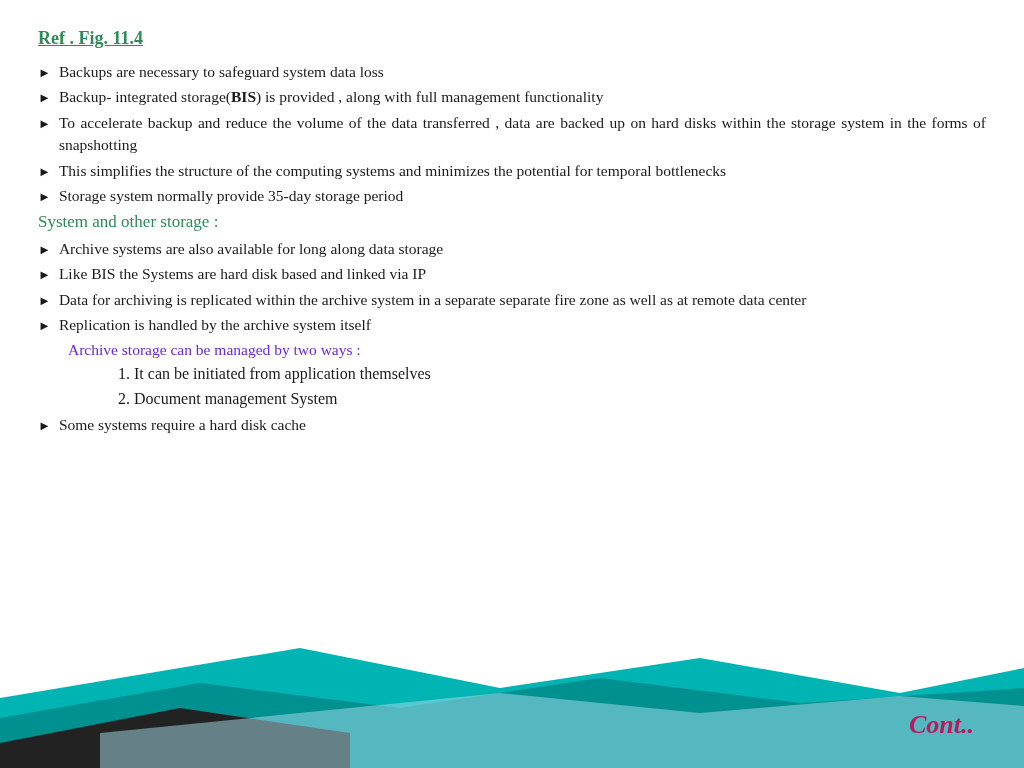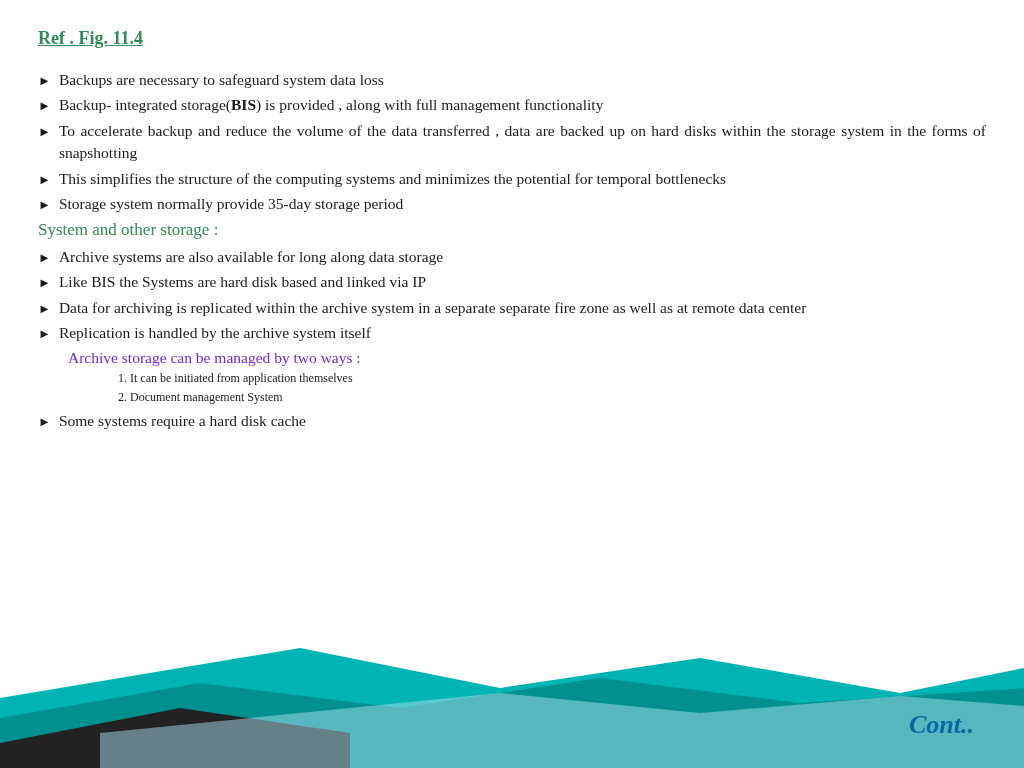--- a/index.html
+++ b/index.html
@@ -21,21 +21,21 @@
       padding: 28px 38px 20px 38px;
       position: relative;
       z-index: 2;
     }
 
     .ref-title {
       color: #2e8b57;
       font-size: 18px;
       font-weight: bold;
       text-decoration: underline;
-      margin-bottom: 20px;
+      margin-bottom: 12px;
     }
 
     .section-header {
       color: #2e8b57;
       font-size: 17px;
       margin-bottom: 6px;
       font-weight: normal;
     }
 
     .bullet-list {
@@ -76,21 +76,21 @@
       margin-bottom: 3px;
     }
 
     .numbered-list {
       list-style: none;
       margin-left: 80px;
       margin-bottom: 4px;
     }
 
     .numbered-list li {
-      font-size: 12px;
+      font-size: 16px;
       color: #1a1a1a;
       margin-bottom: 2px;
       line-height: 1.45;
     }
 
     
     .bottom-decoration {
       position: absolute;
       bottom: 0;
       left: 0;
@@ -102,21 +102,21 @@
 
     .bottom-decoration svg {
       width: 100%;
       height: 100%;
     }
 
     .cont-label {
       position: absolute;
       bottom: 28px;
       right: 50px;
-      color: #0369a1;
+      color: #be185d;
       font-size: 26px;
       font-weight: bold;
       font-style: italic;
       z-index: 3;
     }
   </style>
 </head>
 <body>
 
 <div class="slide-content">

